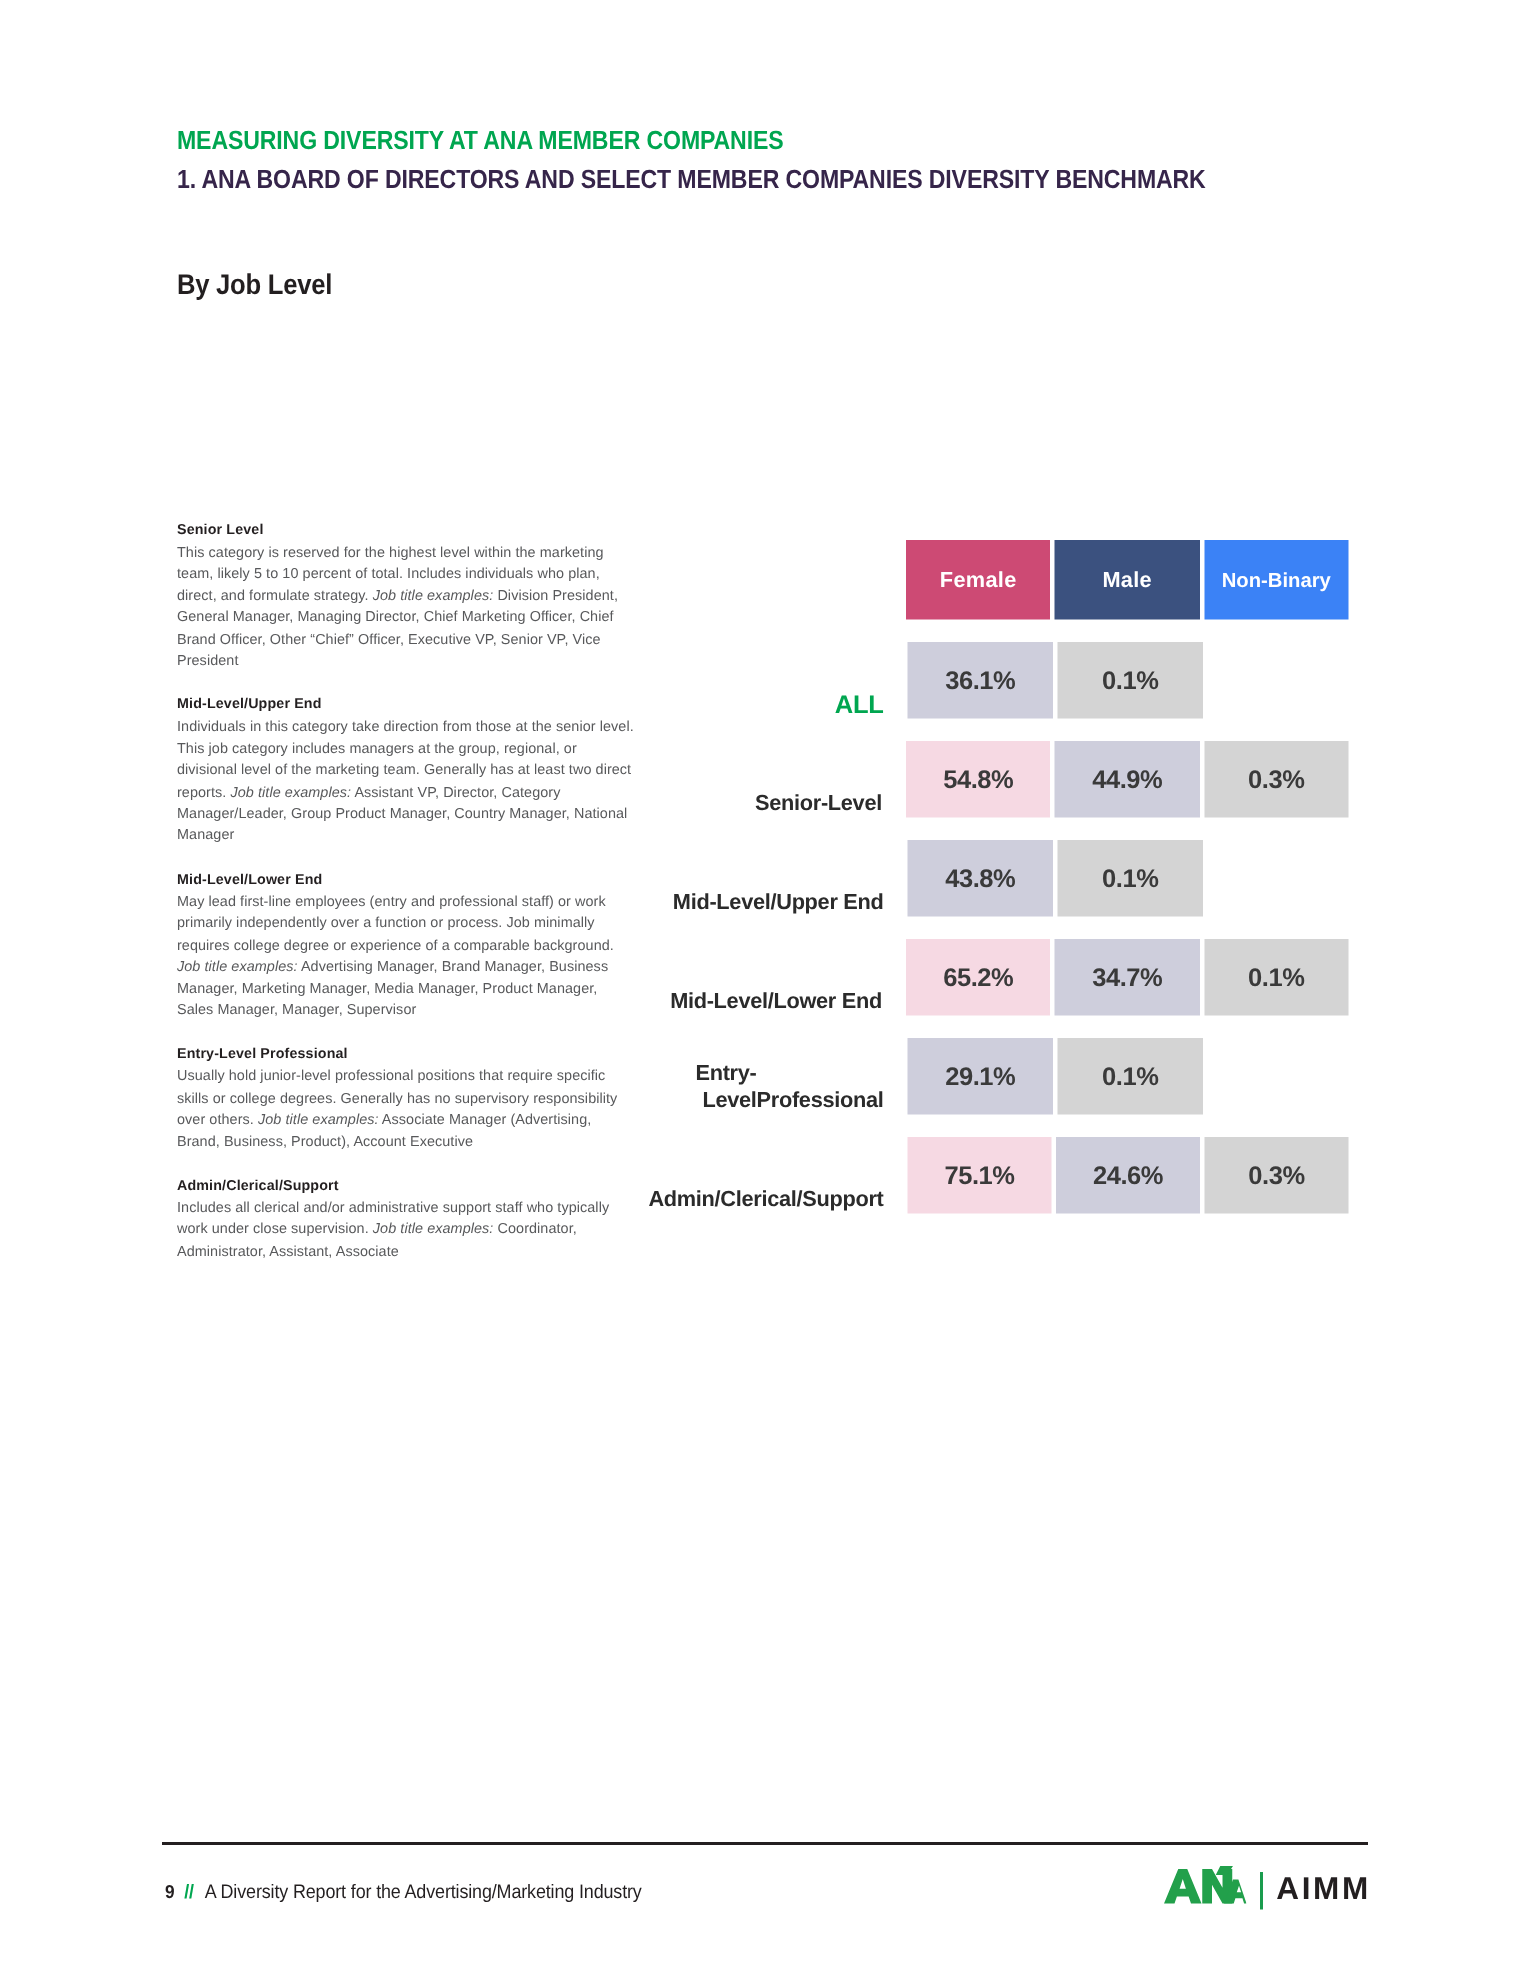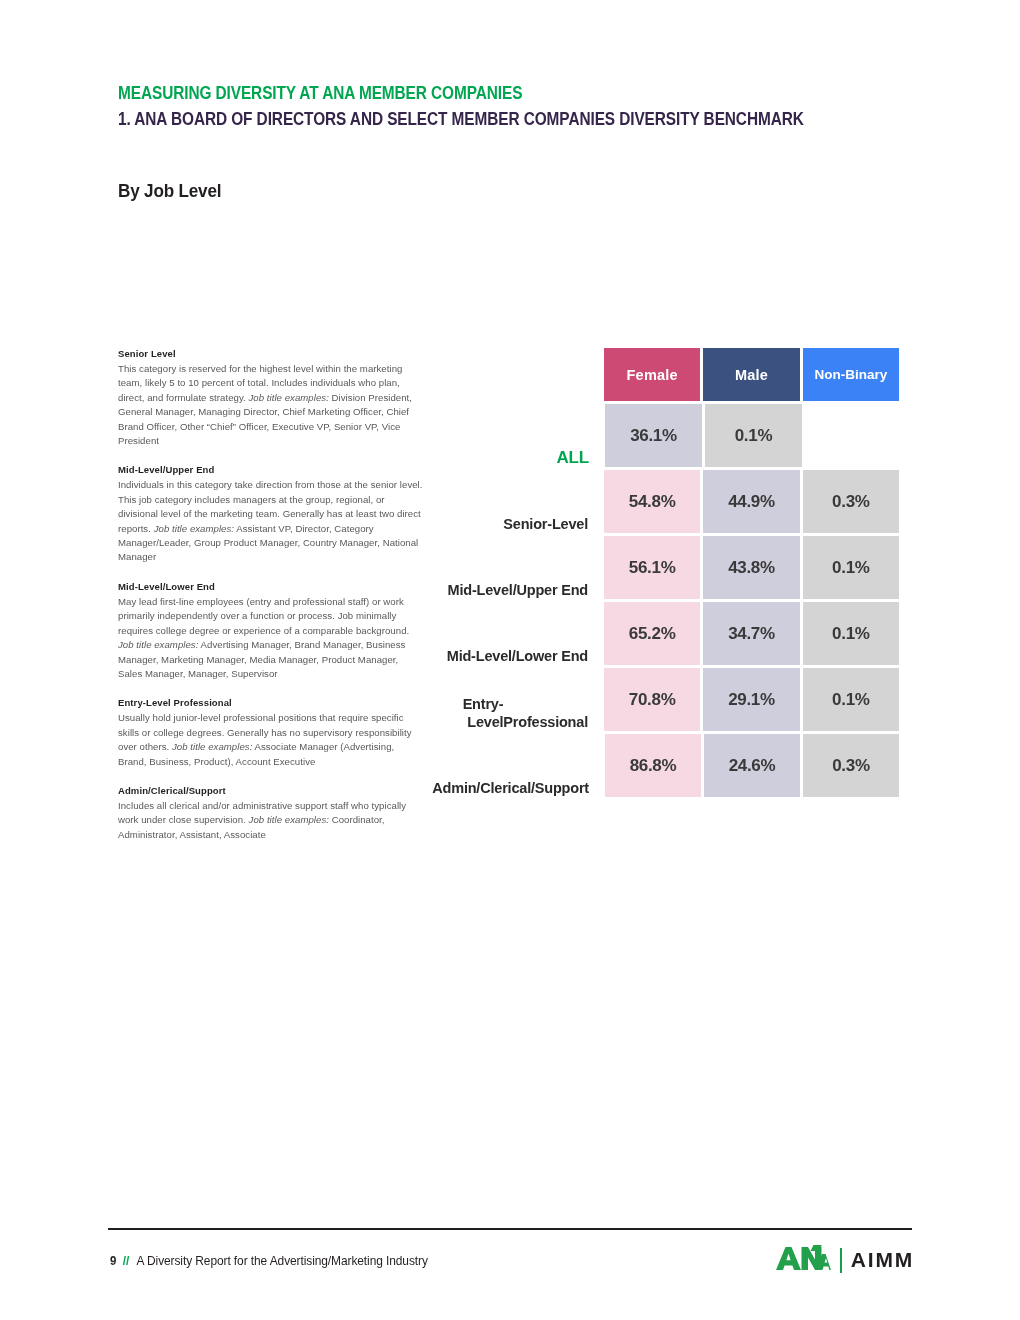--- a/index.html
+++ b/index.html
@@ -132,20 +132,21 @@
   .rowlabel span { display: block; }
 
   .cell {
     display: flex;
     align-items: center;
     justify-content: center;
     font-size: 17px;
     font-weight: bold;
     color: #3a3a3a;
     letter-spacing: -0.3px;
+    margin-top: 12px;
   }
   .c-female { width: 97px; margin-right: 3px; }
   .c-male   { width: 97px; margin-right: 3px; }
   .c-nb     { width: 97px; }
 
   
   .theader .cell {
     height: 53px;
     color: #ffffff;
     font-size: 14.5px;
@@ -287,51 +288,49 @@
       <div class="cell c-female">54.8%</div>
       <div class="cell c-male">44.9%</div>
       <div class="cell c-nb">0.3%</div>
     </div>
 
     <div class="trow tbody-row">
       <div class="rowlabel">
         <span>Mid-Level/</span>
         <span>Upper End</span>
       </div>
-      <div class="cell c-female">56.1%</div>
       <div class="cell c-male">43.8%</div>
       <div class="cell c-nb">0.1%</div>
     </div>
 
     <div class="trow tbody-row">
       <div class="rowlabel">
         <span>Mid-Level/</span>
         <span>Lower End</span>
       </div>
       <div class="cell c-female">65.2%</div>
       <div class="cell c-male">34.7%</div>
       <div class="cell c-nb">0.1%</div>
     </div>
 
     <div class="trow tbody-row">
       <div class="rowlabel">
         <span>Entry-Level</span>
         <span>Professional</span>
       </div>
-      <div class="cell c-female">70.8%</div>
       <div class="cell c-male">29.1%</div>
       <div class="cell c-nb">0.1%</div>
     </div>
 
     <div class="trow tbody-row">
       <div class="rowlabel">
         <span>Admin/Clerical/</span>
         <span>Support</span>
       </div>
-      <div class="cell c-female">86.8%</div>
+      <div class="cell c-female">75.1%</div>
       <div class="cell c-male">24.6%</div>
       <div class="cell c-nb">0.3%</div>
     </div>
 
   </div>
 
   <div class="footer-rule"></div>
 
   <div class="footer">
     <div class="footer-left">

